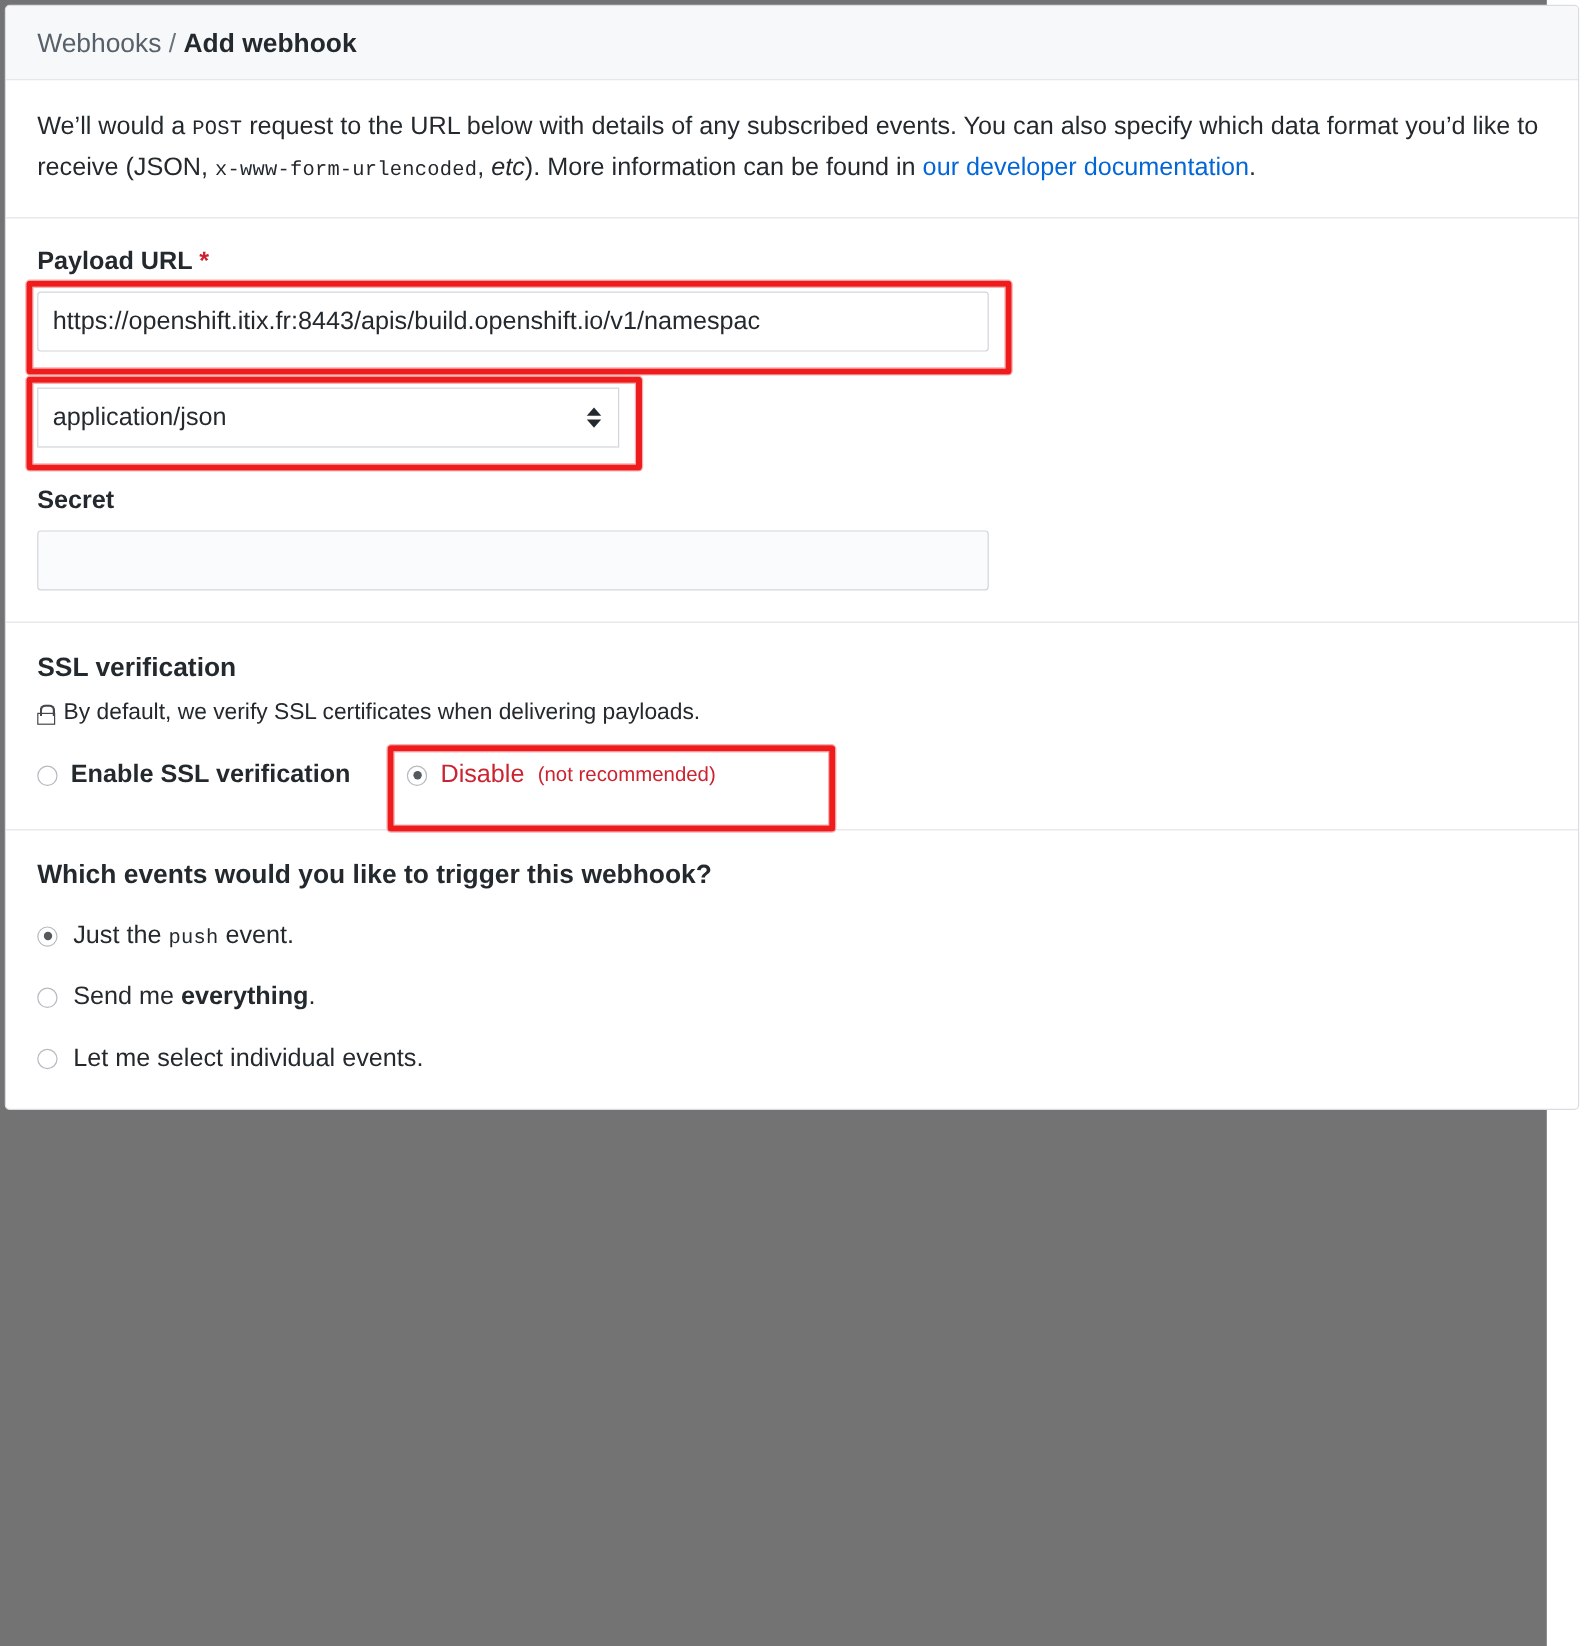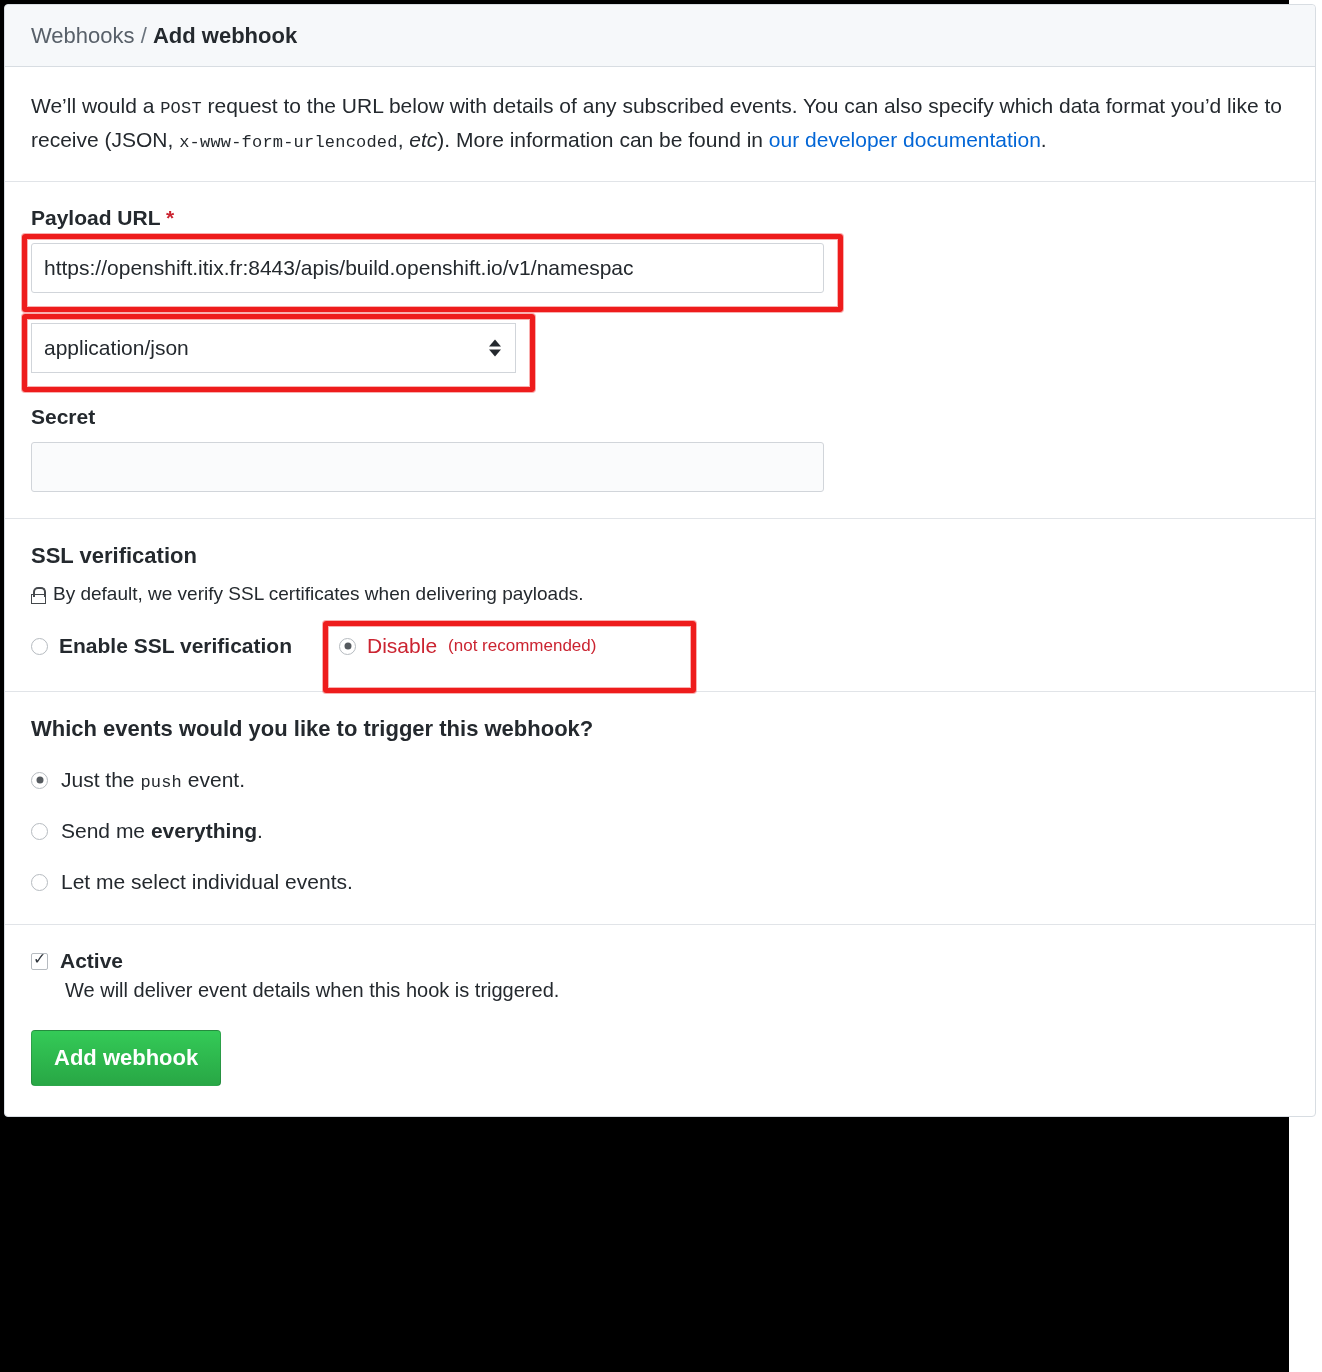--- a/index.html
+++ b/index.html
@@ -11,21 +11,21 @@
     font-family: "Liberation Sans", sans-serif;
     color: #24292e;
     -webkit-font-smoothing: antialiased;
   }
   .page {
     width: 1289px;
     height: 1372px;
     position: relative;
     box-sizing: border-box;
     padding: 4px;
-    background: #000000;
+    background: #737373;
   }
   .card {
     border: 1px solid #d8dde2;
     border-radius: 4px;
     background: #fff;
     overflow: visible;
     box-sizing: border-box;
     width: 1312px;
   }
   
@@ -363,23 +363,15 @@
           <span>Send me </span><b>everything</b><span>.</span>
         </span>
       </div>
 
       <div class="event-opt">
         <span class="radio"></span>
         <span>Let me select individual events.</span>
       </div>
     </div>
 
-    <div class="section" style="padding-bottom:30px;">
-      <div class="active-row">
-        <span class="checkbox checked"></span>
-        <span class="active-label">Active</span>
-      </div>
-      <div class="active-help">We will deliver event details when this hook is triggered.</div>
-      <button class="btn-primary">Add webhook</button>
-    </div>
 
   </div>
 </div>
 
 </body></html>

